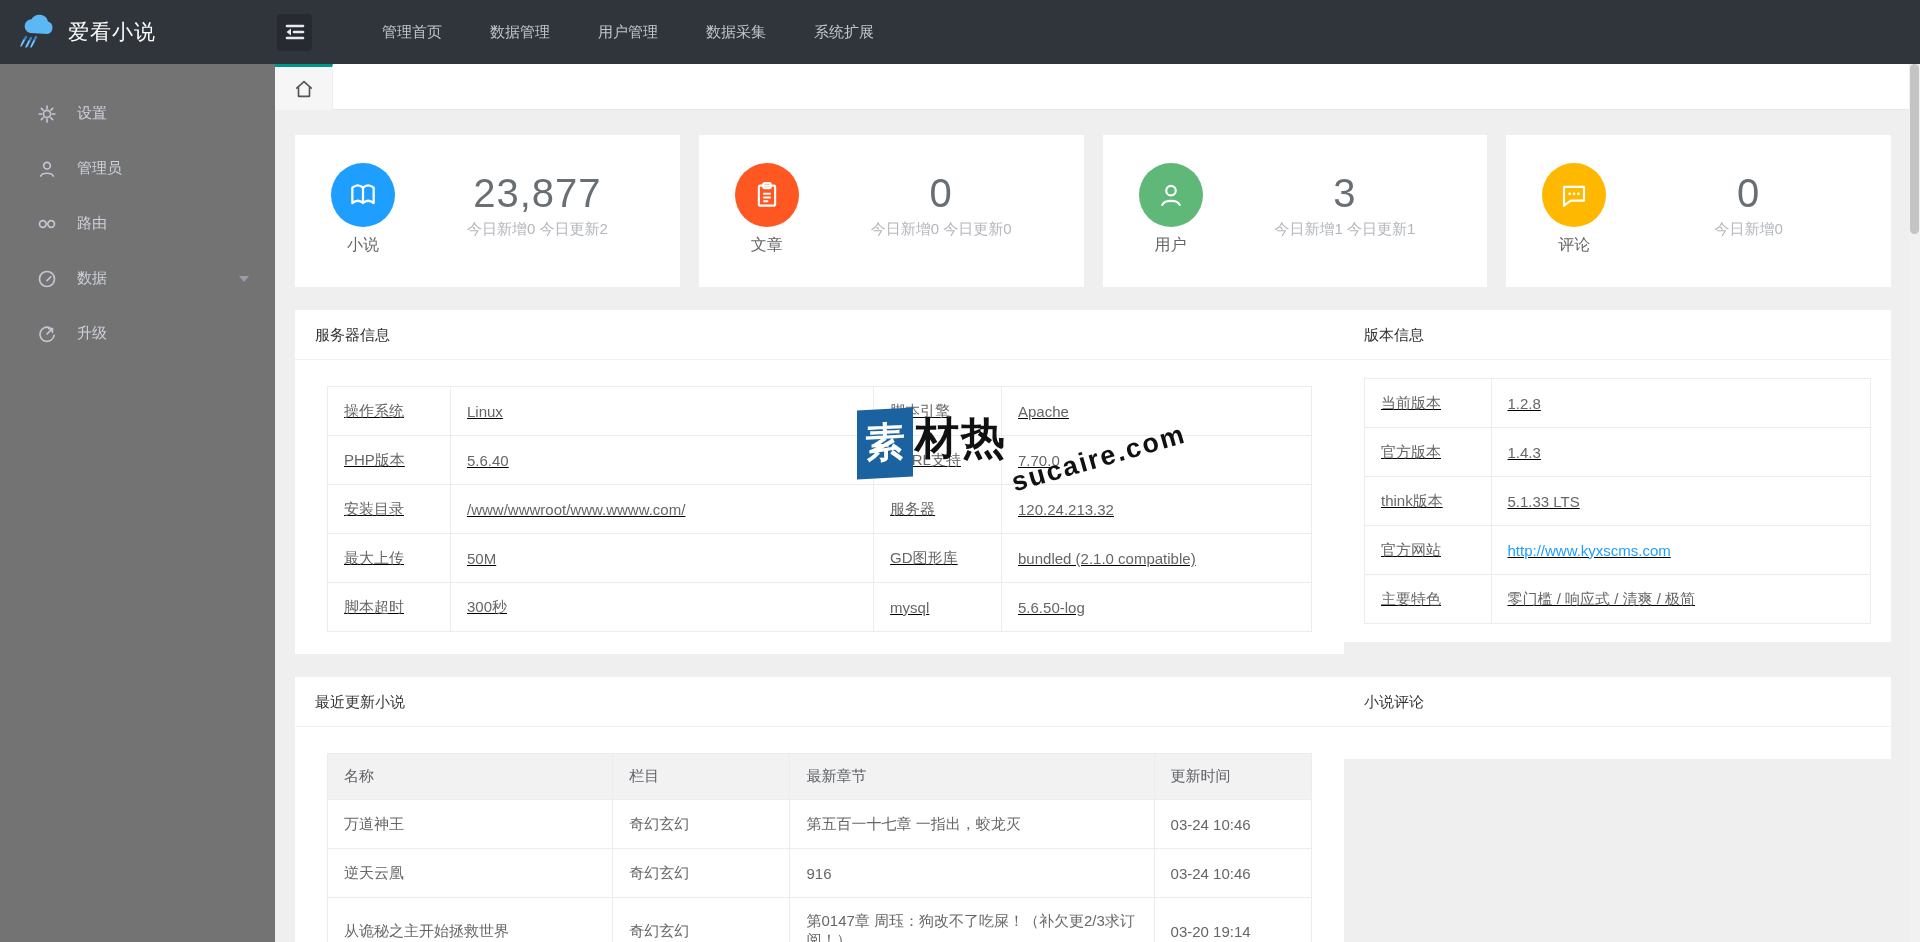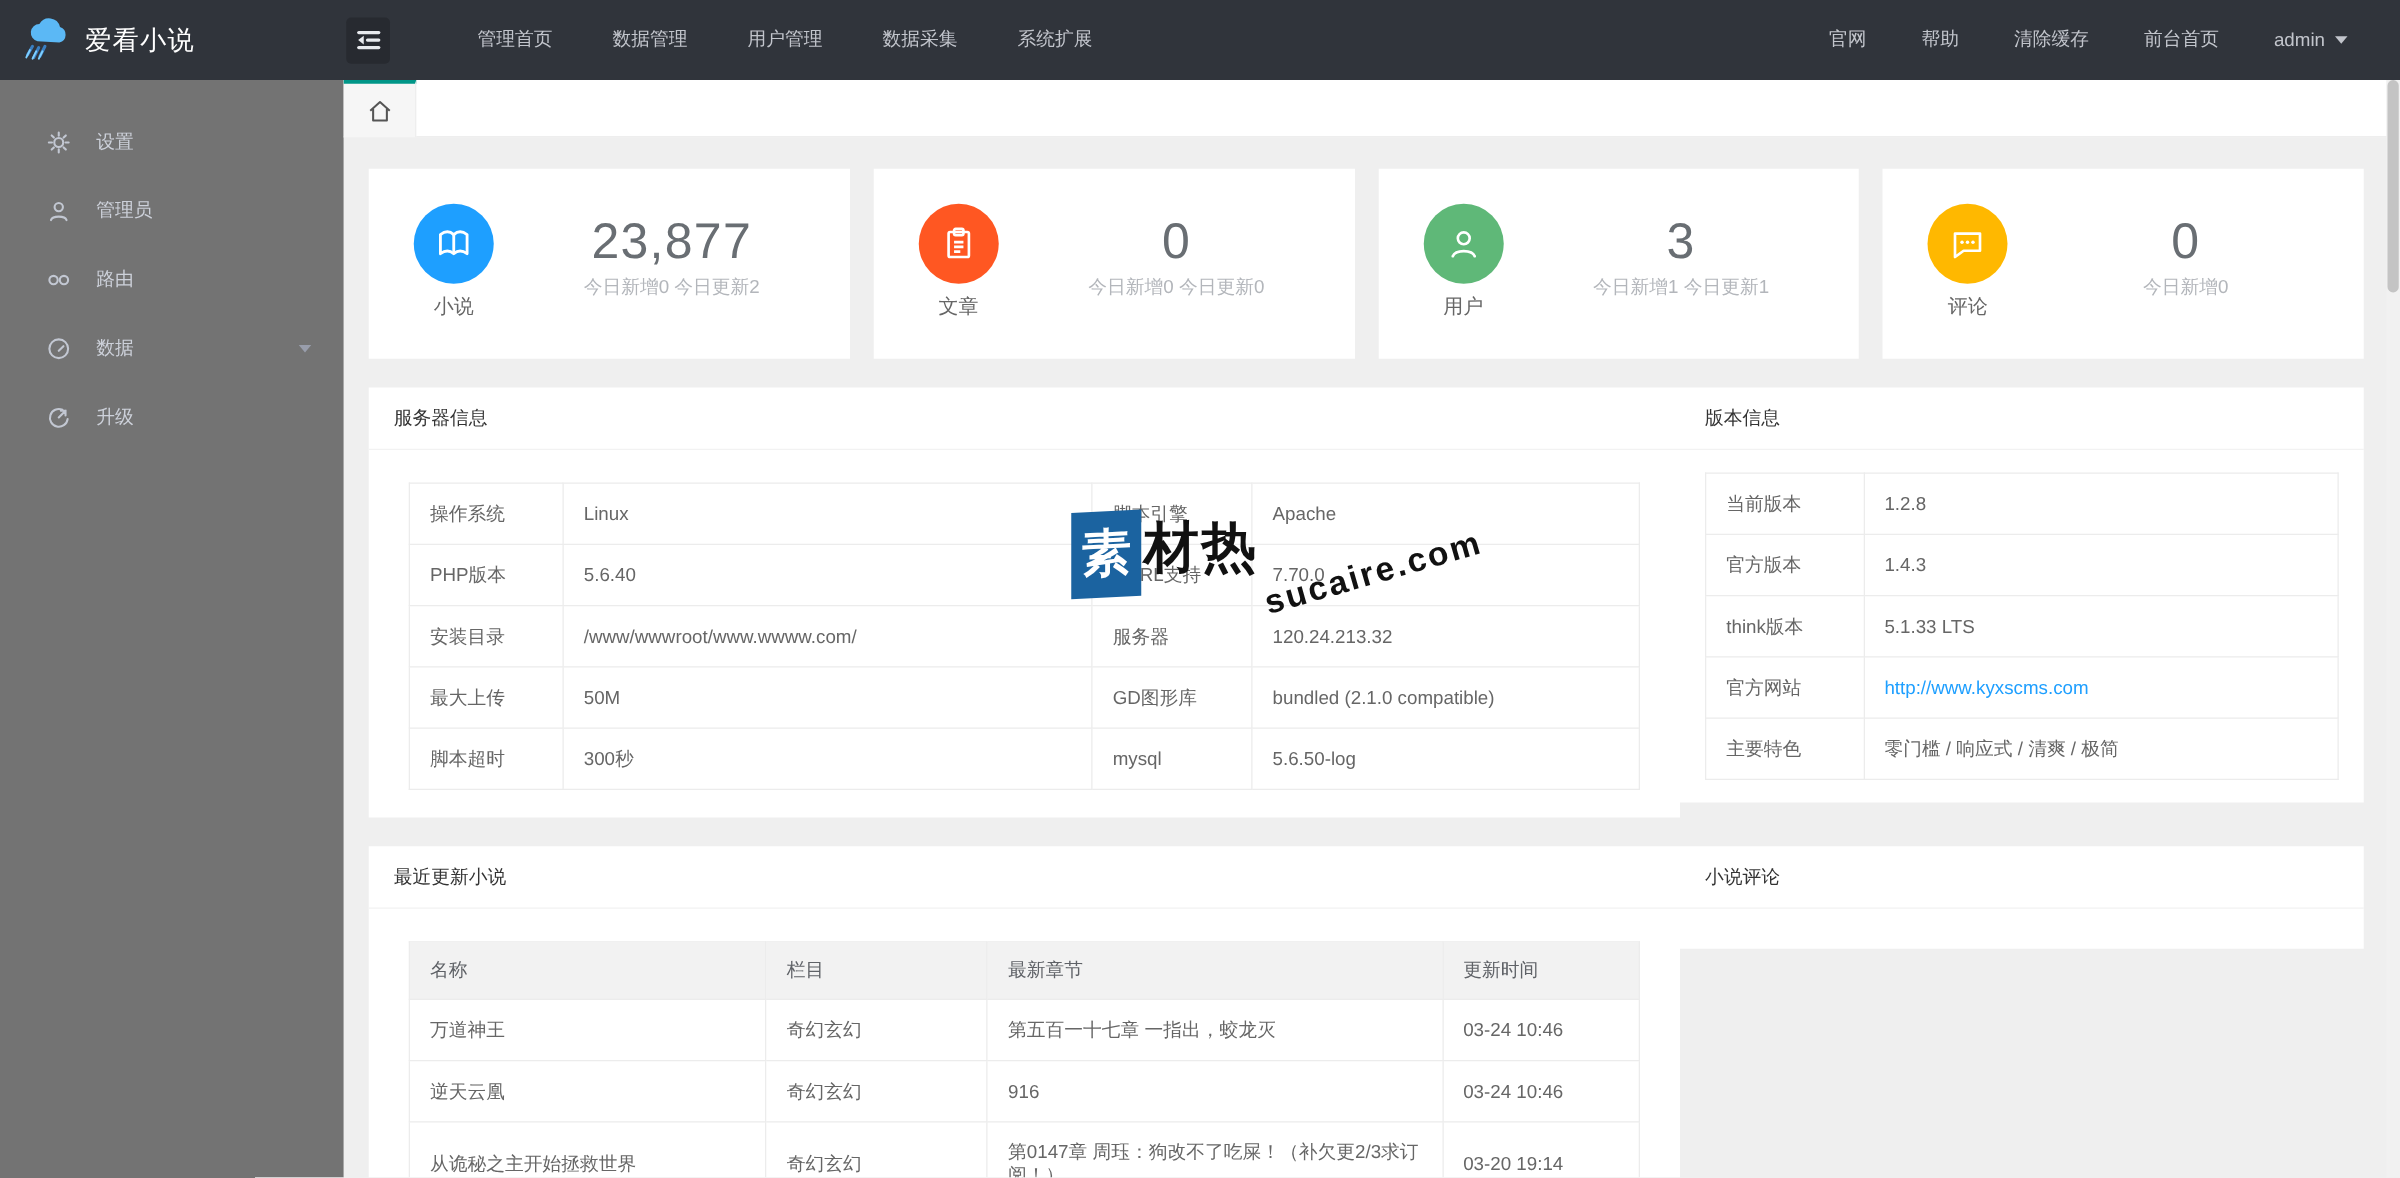--- a/index.html
+++ b/index.html
@@ -49,21 +49,21 @@
   
   .row2 { display:flex; margin-top:23px; align-items:flex-start; }
   .col-left { width:1049px; flex:0 0 1049px; }
   .col-right { flex:1; }
   .panel { background:#ffffff; }
   .panel-title { height:50px; line-height:50px; padding:0 20px; font-size:15px; color:#333;
                  border-bottom:1px solid #f2f2f2; }
   .panel-body { padding:26px 32px 22px 32px; }
   .panel-body.tight { padding:18px 20px 18px 20px; }
 
-  table.info { width:100%; border-collapse:collapse; table-layout:fixed; }
+  table.info { width:100%; border-collapse:collapse; table-layout:fixed;text-decoration:underline; }
   table.info td { border:1px solid #ececec; font-size:15px; color:#666;
                   padding:14px 16px; height:49px; word-wrap:break-word; }
   td.cell-label { color:#5f6267; }
   a.link { text-decoration:none; }
 
   table.list { width:100%; border-collapse:collapse; table-layout:fixed; }
   table.list th { background:#f2f2f2; border:1px solid #ececec; font-weight:normal; text-align:left;
                   font-size:15px; color:#5f6267; padding:13px 16px; height:46px; }
   table.list td { border:1px solid #ececec; font-size:15px; color:#666; padding:14px 16px; height:49px; }
 
@@ -121,30 +121,20 @@
   </div>
 
   <div class="nav-menu">
     <span class="nav-item">管理首页</span>
     <span class="nav-item">数据管理</span>
     <span class="nav-item">用户管理</span>
     <span class="nav-item">数据采集</span>
     <span class="nav-item">系统扩展</span>
   </div>
 
-  <div class="nav-right">
-    <span class="nav-item">官网</span>
-    <span class="nav-item">帮助</span>
-    <span class="nav-item">清除缓存</span>
-    <span class="nav-item">前台首页</span>
-    <span class="nav-user">
-      <span>admin</span>
-      <span class="caret-down"></span>
-    </span>
-  </div>
 </div>
 
 <div class="layout">
 
   <div class="sidebar">
     <div class="side-item">
       <span class="icon">
         <svg width="20" height="20" viewBox="0 0 24 24" fill="none" stroke="currentColor" stroke-width="2" stroke-linecap="round">
           <circle cx="12" cy="12" r="4.3"></circle>
           <path d="M12 2.5v3M12 18.5v3M2.5 12h3M18.5 12h3M5.2 5.2l2.1 2.1M16.7 16.7l2.1 2.1M18.8 5.2l-2.1 2.1M7.3 16.7l-2.1 2.1"></path>

